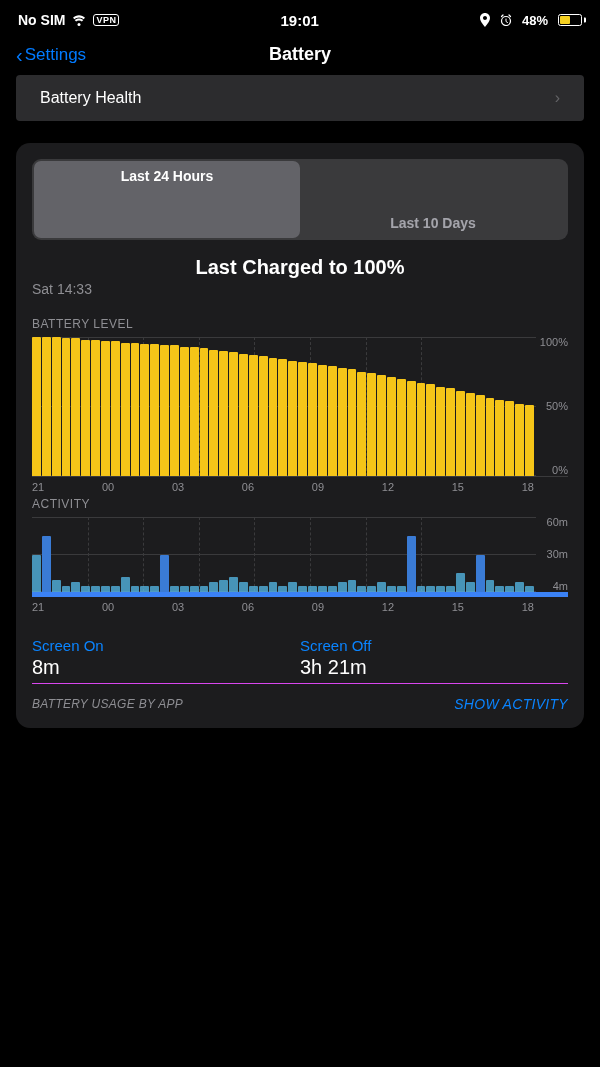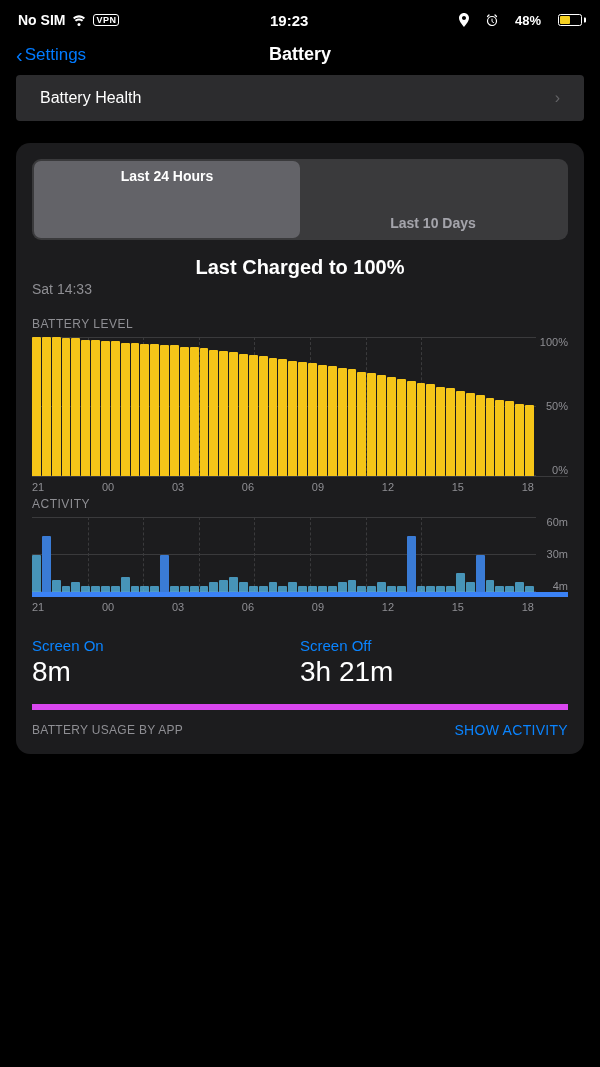--- a/index.html
+++ b/index.html
@@ -17,21 +17,21 @@
       display: flex;
       justify-content: space-between;
       align-items: center;
       padding: 10px 18px 6px;
       font-size: 14px;
       font-weight: 600;
       height: 36px;
     }
     .status-left { display: flex; align-items: center; gap: 6px; }
     .status-center { font-size: 15px; font-weight: 600; }
-    .status-right { display: flex; align-items: center; gap: 17px; font-size: 13px; }
+    .status-right { display: flex; align-items: center; gap: 10px; font-size: 13px; }
     .battery-icon {
       display: inline-flex; align-items: center; justify-content: flex-start;
       width: 24px; height: 12px; border: 1.5px solid #fff;
       border-radius: 2.5px; position: relative; padding: 1px;
     }
     .battery-icon::after {
       content: '';
       position: absolute; right: -5px; top: 50%; transform: translateY(-50%);
       width: 2.5px; height: 5px; background: #fff; border-radius: 0 1px 1px 0;
     }
@@ -283,33 +283,34 @@
     .screen-stat {
       flex: 1;
     }
     .screen-stat-label {
       font-size: 15px;
       color: #0a84ff;
       font-weight: 400;
       margin-bottom: 2px;
     }
     .screen-stat-value {
-      font-size: 28px;
+      font-size: 20px;
       font-weight: 400;
       color: #fff;
     }
 
     
     .card-footer {
       display: flex;
       justify-content: space-between;
       align-items: center;
-      margin-top: 16px;
+      margin-top: 4px;
       padding-top: 12px;
-      border-top: 6px solid #d946ef;
+      border-top: 1px solid #d946ef;
+      font-style: italic;
     }
     .footer-label {
       font-size: 12px;
       color: #8e8e93;
       letter-spacing: 0.3px;
       font-weight: 500;
     }
     .footer-action {
       font-size: 14px;
       color: #0a84ff;
@@ -332,21 +333,21 @@
 <div class="status-bar">
   <div class="status-left">
     <span>No SIM</span>
     <svg width="16" height="12" viewBox="0 0 16 12" fill="white">
       <path d="M8 3.5C9.8 3.5 11.4 4.2 12.6 5.3L14 3.8C12.4 2.3 10.3 1.3 8 1.3C5.7 1.3 3.6 2.3 2 3.8L3.4 5.3C4.6 4.2 6.2 3.5 8 3.5Z"></path>
       <path d="M8 6.5C9.1 6.5 10.1 6.9 10.9 7.6L12.3 6.1C11.1 5.1 9.6 4.5 8 4.5C6.4 4.5 4.9 5.1 3.7 6.1L5.1 7.6C5.9 6.9 6.9 6.5 8 6.5Z"></path>
       <circle cx="8" cy="10.5" r="1.5"></circle>
     </svg>
     <span class="vpn-badge">VPN</span>
   </div>
-  <div class="status-center">19:23</div>
+  <div class="status-center">19:01</div>
   <div class="status-right">
     <svg width="10" height="14" viewBox="0 0 10 14" fill="white">
       <path d="M5 0C2.2 0 0 2.2 0 5C0 8.5 5 14 5 14C5 14 10 8.5 10 5C10 2.2 7.8 0 5 0ZM5 7C3.9 7 3 6.1 3 5C3 3.9 3.9 3 5 3C6.1 3 7 3.9 7 5C7 6.1 6.1 7 5 7Z"></path>
     </svg>
     <svg width="12" height="12" viewBox="0 0 12 12" fill="white">
       <circle cx="6" cy="7" r="4.5" stroke="white" stroke-width="1.2" fill="none"></circle>
       <path d="M6 5v2.5l1.5 1" stroke="white" stroke-width="1" fill="none" stroke-linecap="round"></path>
       <path d="M1.5 2.5L3 1" stroke="white" stroke-width="1.2" stroke-linecap="round"></path>
       <path d="M10.5 2.5L9 1" stroke="white" stroke-width="1.2" stroke-linecap="round"></path>
     </svg>

